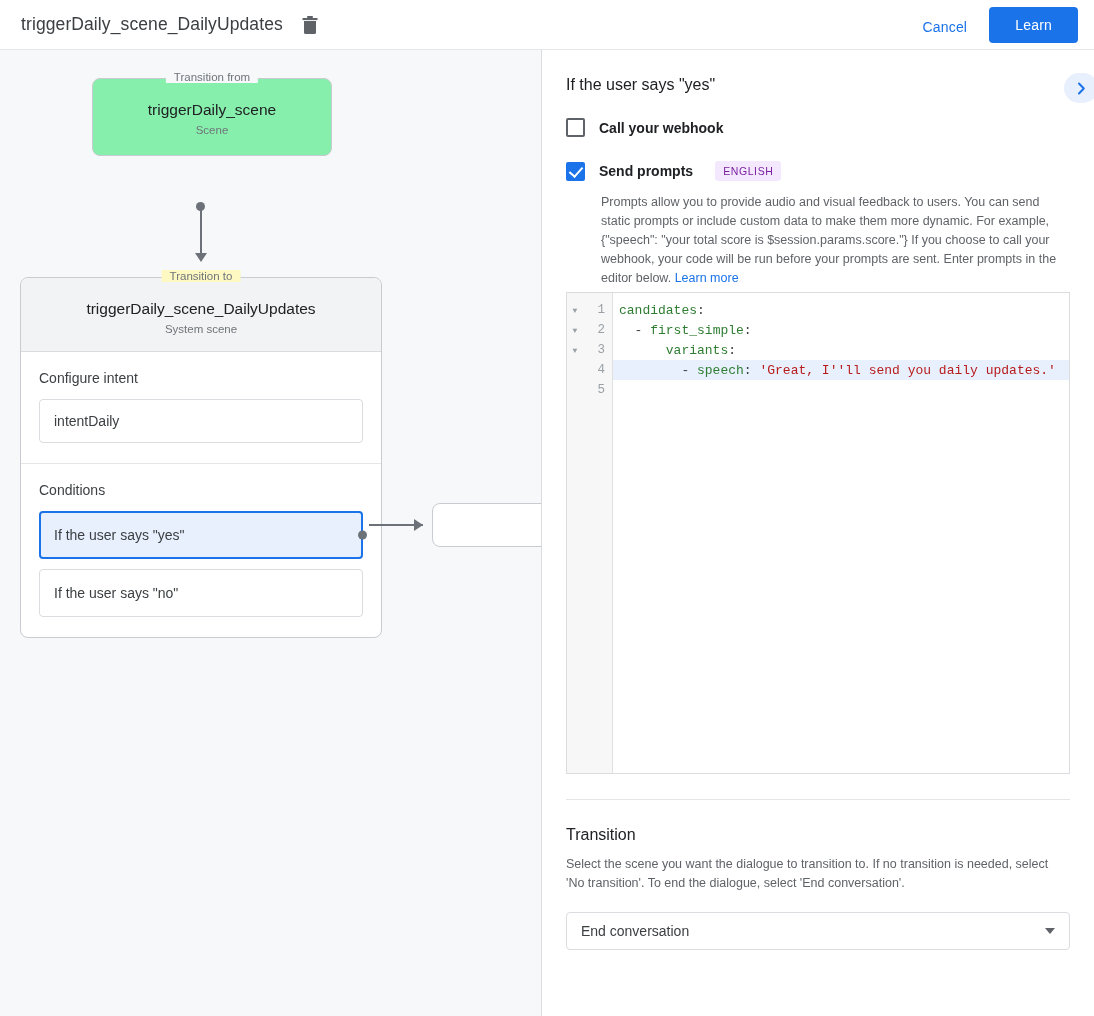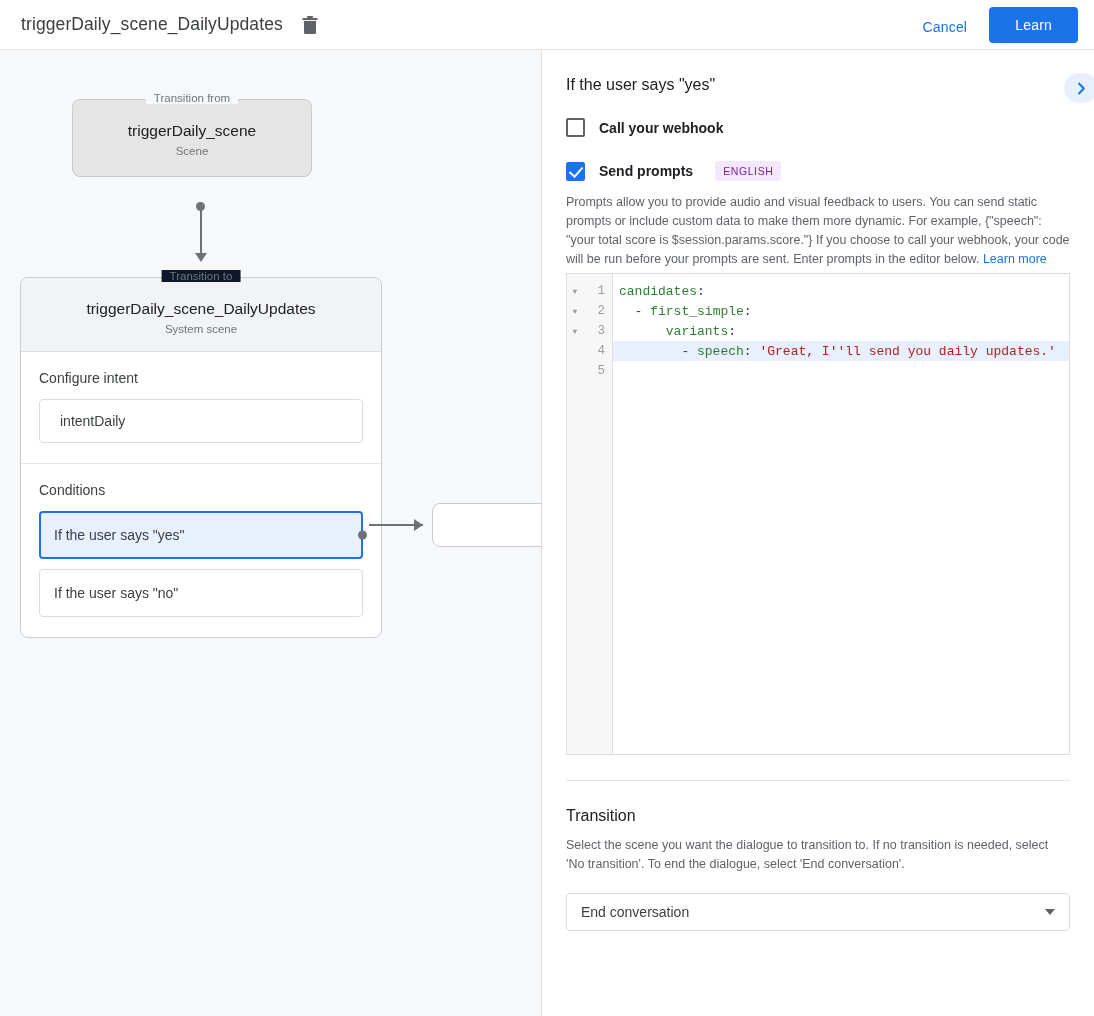--- a/index.html
+++ b/index.html
@@ -75,26 +75,25 @@
   .canvas-divider {
     position: absolute;
     top: 50px; left: 541px;
     width: 1px; height: 966px;
     background: #dadce0;
   }
 
   
   .node-from {
     position: absolute;
-    left: 72px; top: 28px;
+    left: 92px; top: 28px;
     width: 240px; height: 78px;
-    background: #e5e5e5;
+    background: #86efac;
     border: 1px solid #c8ccd0;
     border-radius: 8px;
-    margin-top: 21px;
   }
   .node-legend {
     position: absolute;
     top: -8px; left: 50%;
     transform: translateX(-50%);
     background: #f6f8fa;
     padding: 0 8px;
     font-size: 11.5px;
     color: #70757a;
     white-space: nowrap;
@@ -141,37 +140,37 @@
     background: #ffffff;
     border: 1px solid #c8ccd0;
     border-radius: 8px;
   }
   .node-to-head {
     background: #f1f3f4;
     border-bottom: 1px solid #dadce0;
     border-radius: 8px 8px 0 0;
     padding: 22px 0 16px 0;
   }
-  .node-to .node-legend { background: #0f172a; }
+  .node-to .node-legend { background: #fef9c3; }
 
   .section {
     padding: 18px 18px 20px 18px;
     border-bottom: 1px solid #e4e6e8;
   }
   .section:last-child { border-bottom: none; }
   .section-label {
     font-size: 14px;
     color: #3c4043;
     margin-bottom: 13px;
   }
   .field-box {
     border: 1px solid #dadce0;
     border-radius: 4px;
     background: #ffffff;
-    padding: 13px 20px;
+    padding: 13px 14px;
     font-size: 14px;
     color: #3c4043;
     cursor: pointer;
   }
   .cond-box {
     border: 1px solid #dadce0;
     border-radius: 4px;
     background: #ffffff;
     padding: 15px 14px;
     font-size: 14px;
@@ -285,20 +284,21 @@
     letter-spacing: 0.6px;
     padding: 4px 8px;
     border-radius: 3px;
   }
   .desc {
     font-size: 12.5px;
     line-height: 1.52;
     color: #5f6368;
     margin-top: 12px;
     max-width: 512px;
+    margin-left: 35px;
   }
   .link { color: #1a73e8; cursor: pointer; }
 
   
   .tabs {
     display: flex;
     margin-top: 22px;
   }
   .tab {
     font-size: 13px;

